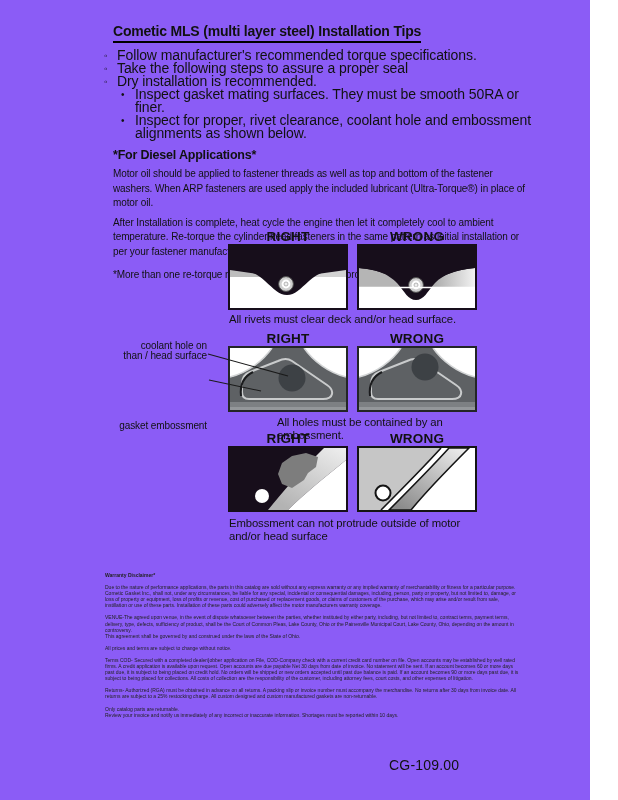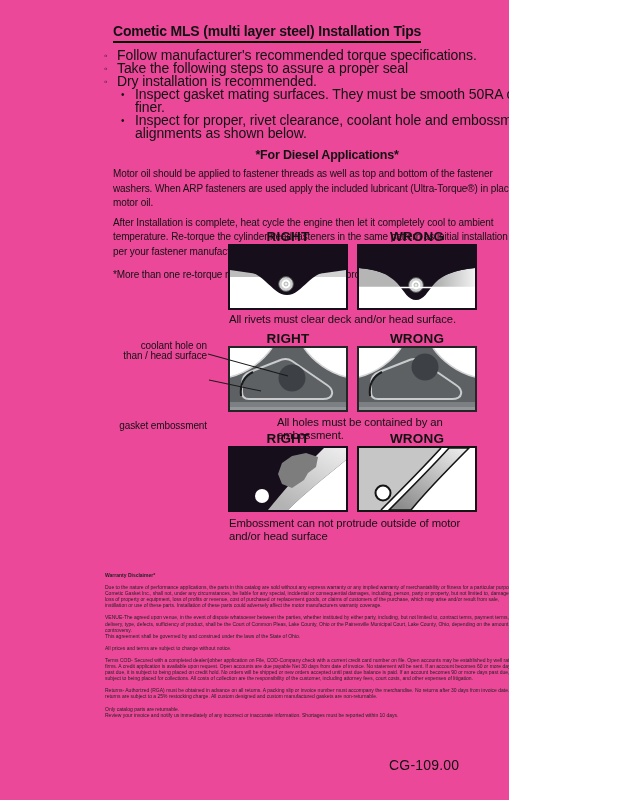--- a/index.html
+++ b/index.html
@@ -1,31 +1,31 @@
 <!DOCTYPE html>
 <html><head>
 <meta charset="utf-8">
 <style>
   html,body{margin:0;padding:0;background:#ffffff;}
   .page{
-    position:relative;width:509px;height:800px;background:#ec4899;overflow:hidden;
+    position:relative;width:590px;height:800px;background:#8b5cf6;overflow:hidden;
     font-family:"Liberation Sans","DejaVu Sans",sans-serif;color:#111111;
   }
   
   .content{position:absolute;left:113px;top:22px;width:428px;}
   .title{
     display:inline-block;font-size:14px;font-weight:bold;letter-spacing:-0.2px;
     border-bottom:2px solid #000;padding-bottom:2px;margin-bottom:6px;
   }
   .b,.sb{position:relative;font-size:14px;line-height:13px;letter-spacing:-0.1px;}
   .b{padding-left:4px;}
   .b::before{content:"◦";position:absolute;left:-9px;top:0;font-size:10px;}
   .sb{padding-left:22px;}
   .sb::before{content:"•";position:absolute;left:8px;top:0;font-size:10px;}
-  .h2{font-size:12.5px;font-weight:bold;margin-top:8px;letter-spacing:-0.2px;text-align:center;}
+  .h2{font-size:12.5px;font-weight:bold;margin-top:8px;letter-spacing:-0.2px;}
   p.body{margin:5px 0 0 0;font-size:10px;line-height:14.5px;letter-spacing:-0.1px;width:420px;}
   p.note{margin-top:9px;}
   
   .figures{position:absolute;left:110px;top:229px;width:370px;height:320px;}
   .fig-head{position:absolute;width:120px;text-align:center;font-size:13.5px;font-weight:bold;letter-spacing:0.2px;}
   .panel{position:absolute;width:120px;height:66px;}
   .panel svg{display:block;}
   .fig-caption{position:absolute;font-size:11.3px;line-height:12.5px;letter-spacing:-0.1px;}
   .fig-label{position:absolute;left:0;width:97px;text-align:right;font-size:10px;line-height:10px;letter-spacing:-0.1px;}
   .leader-overlay{position:absolute;left:0;top:0;pointer-events:none;}

